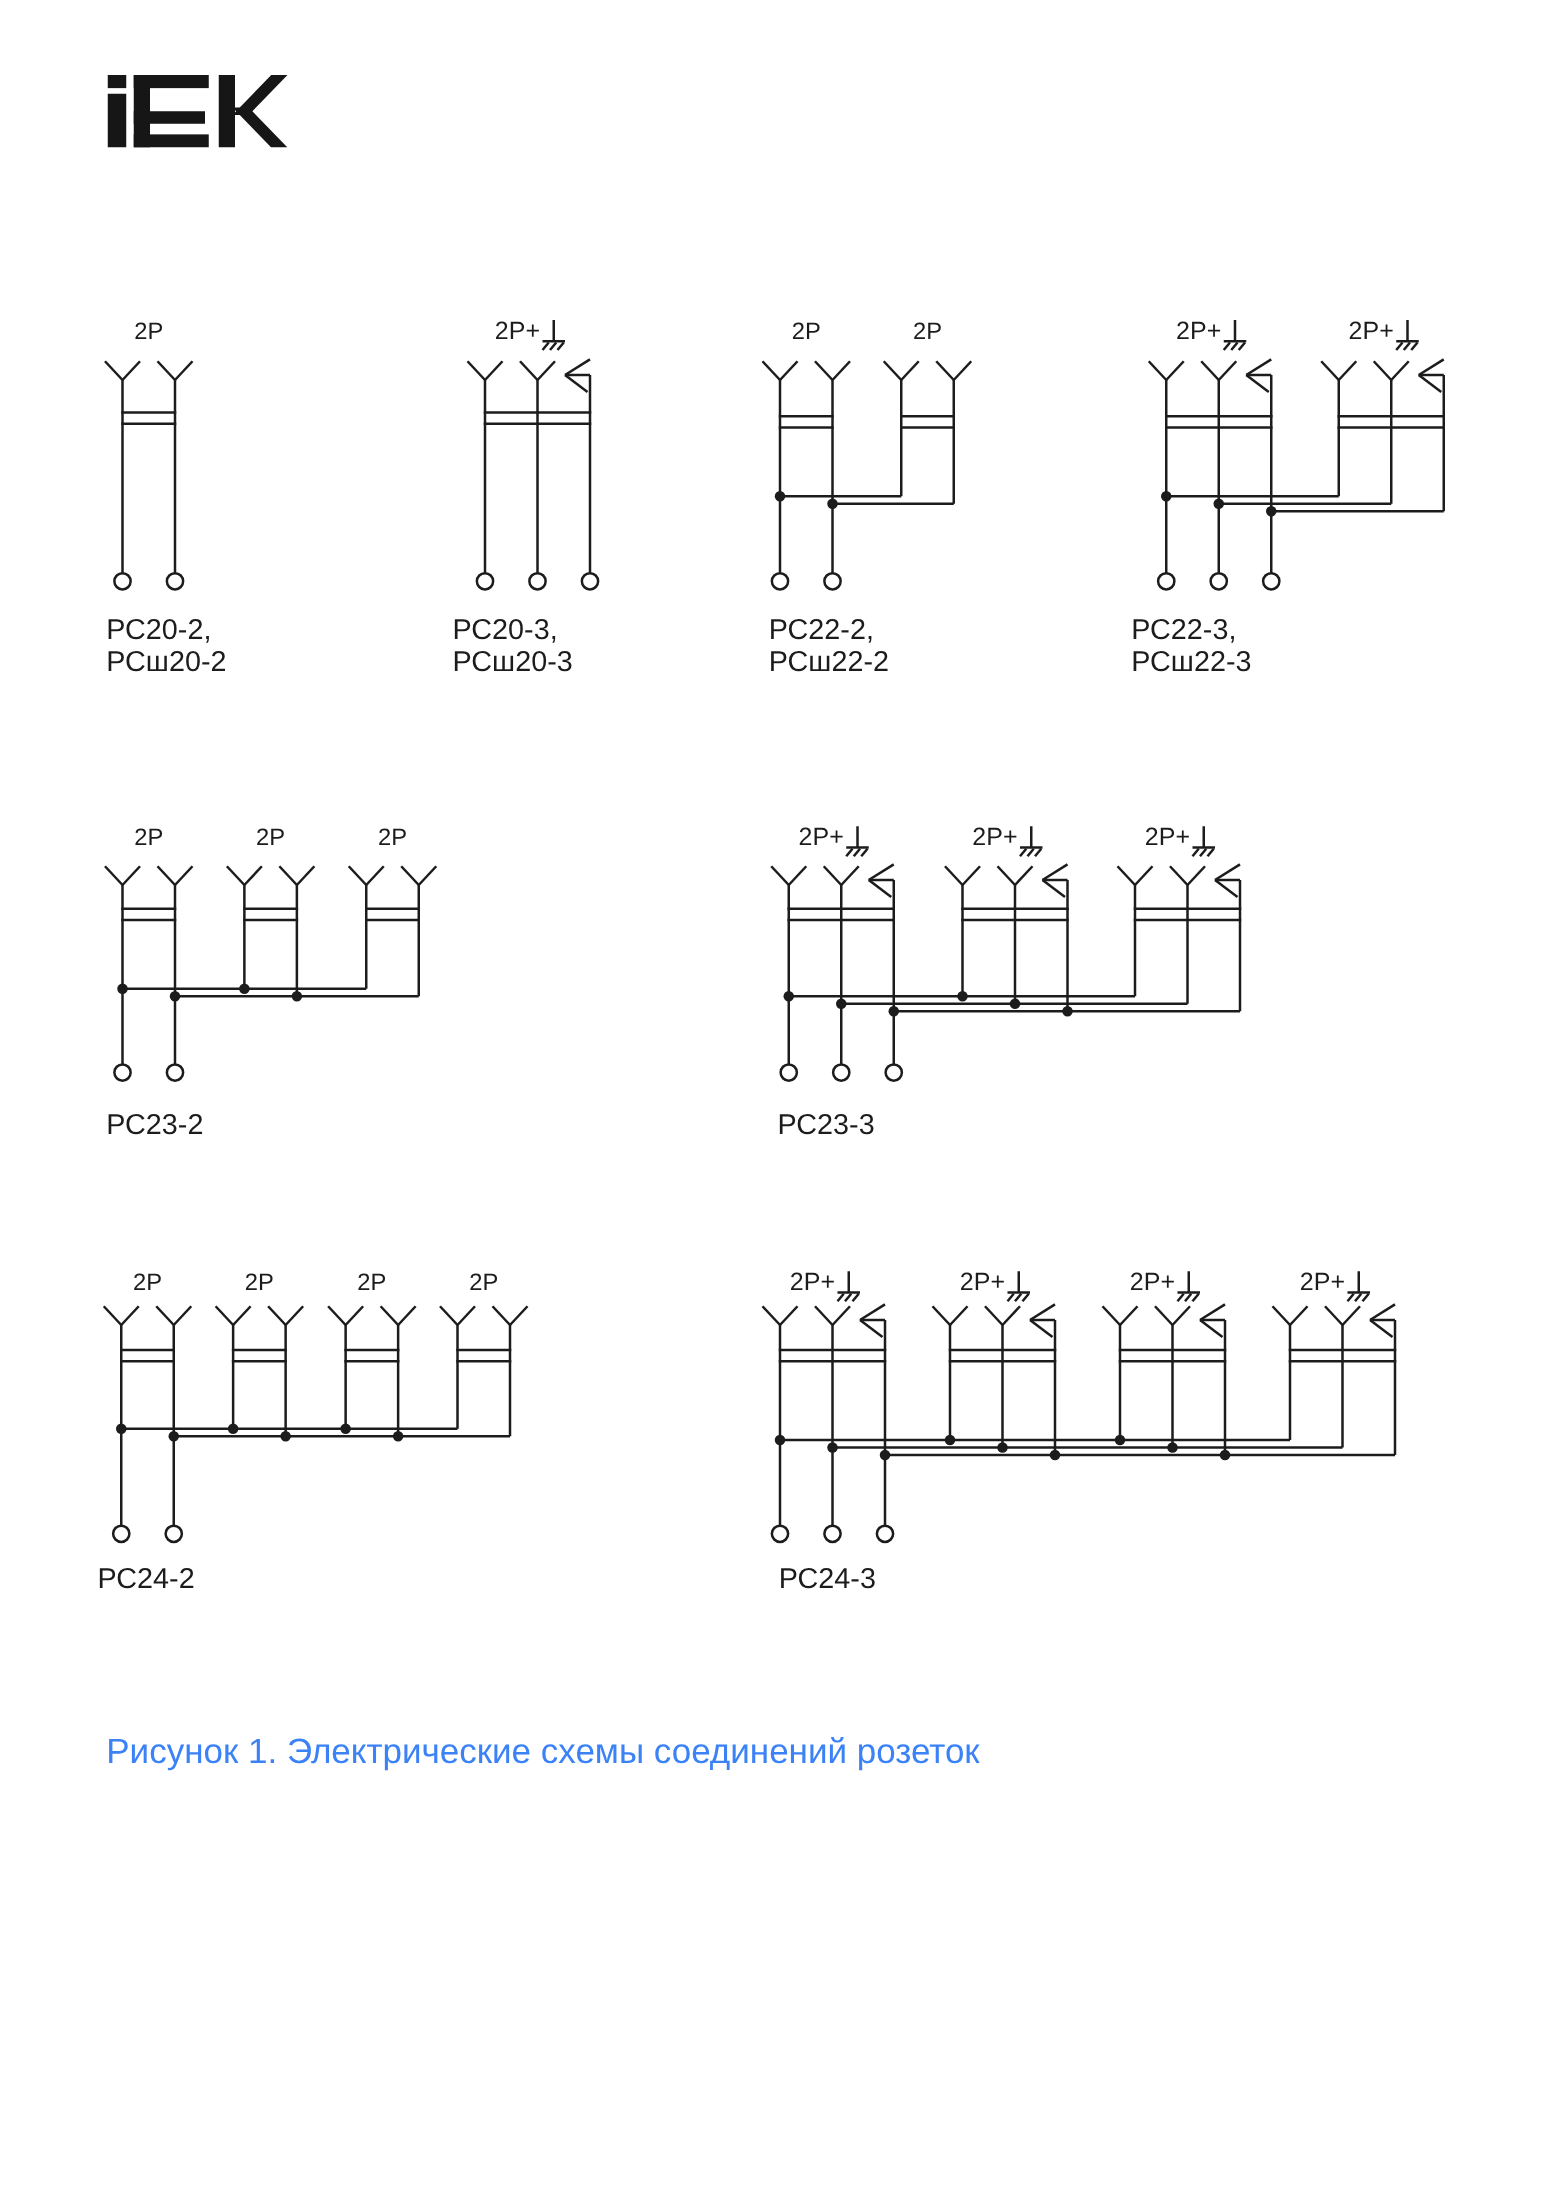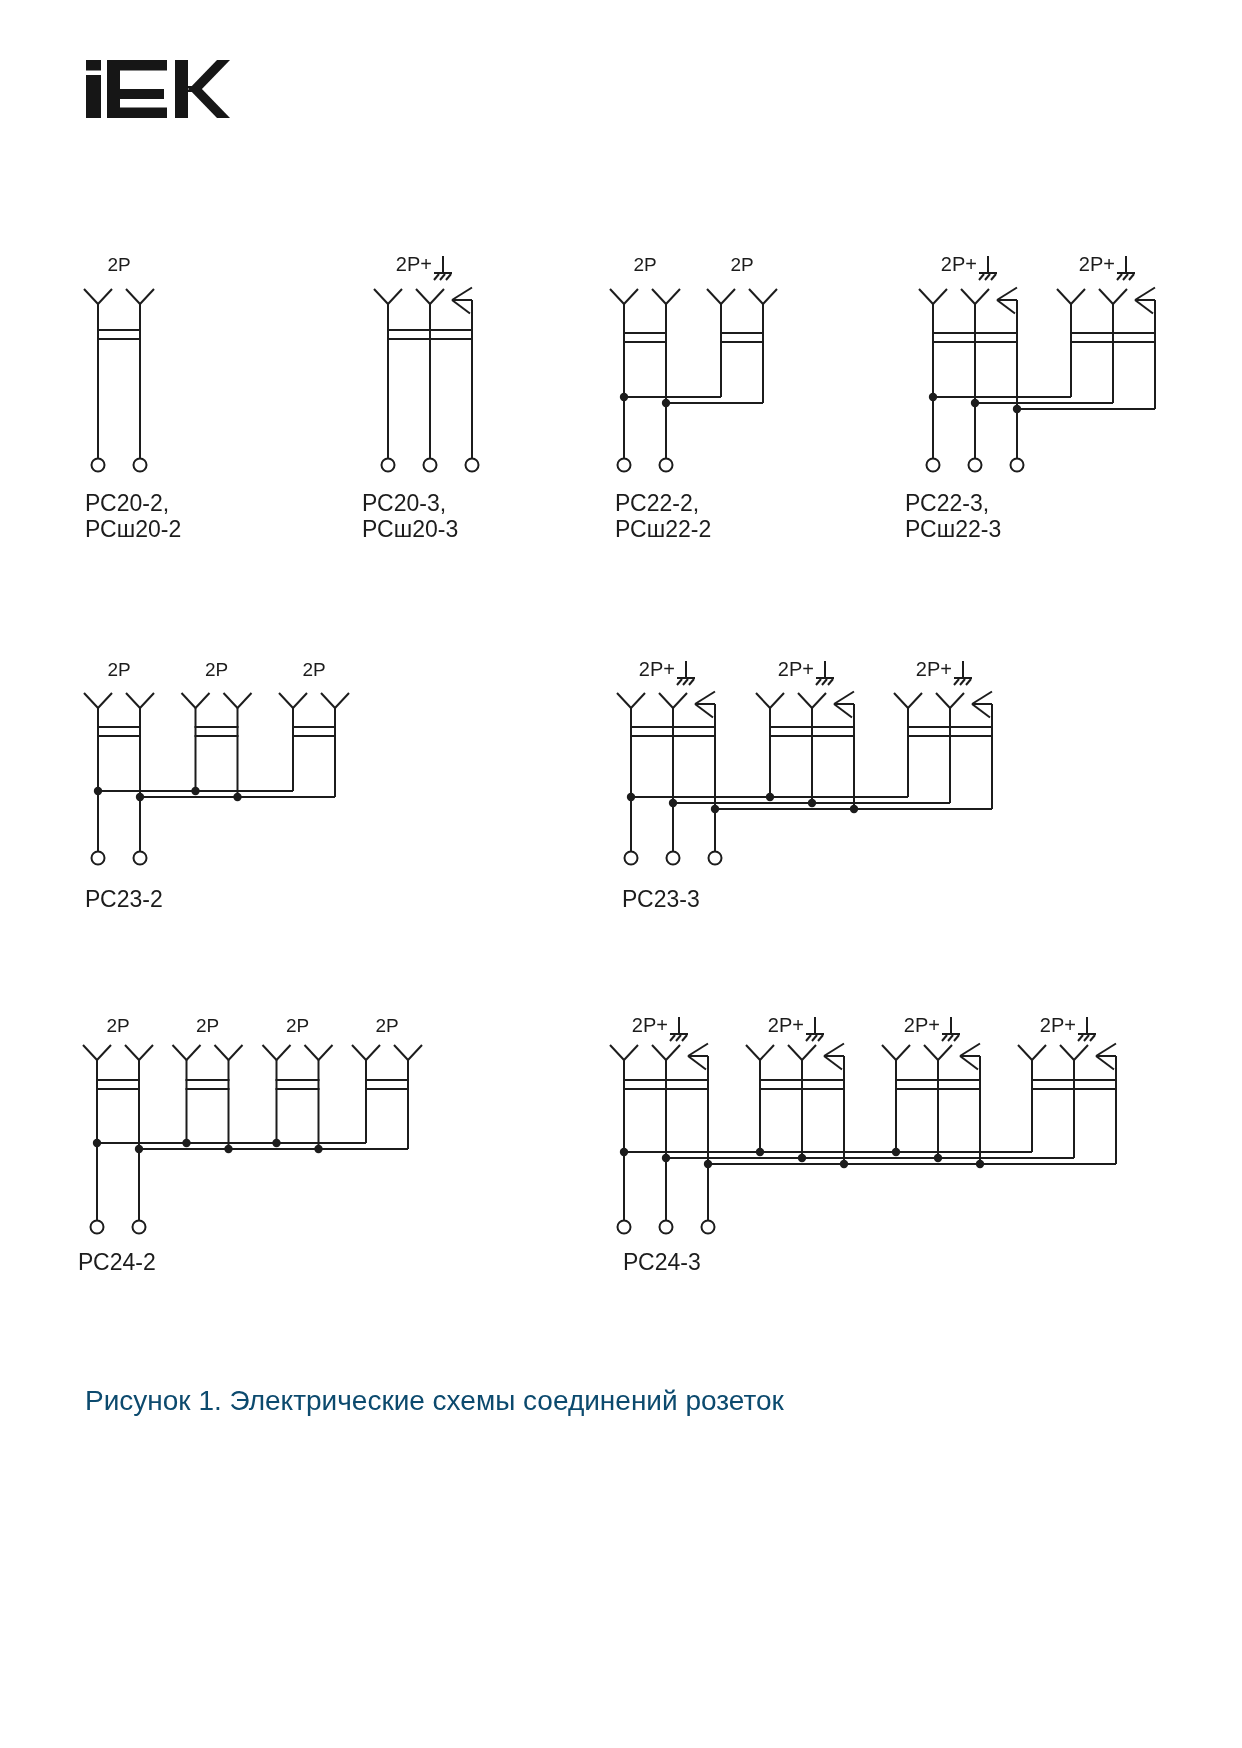--- a/index.html
+++ b/index.html
@@ -5,21 +5,21 @@
   html,body{margin:0;padding:0;}
   body{
     width:1242px;height:1748px;background:#ffffff;
     font-family:"Liberation Sans",sans-serif;position:relative;overflow:hidden;
   }
   .page{position:absolute;left:0;top:0;width:1078px;height:1748px;background:#ffffff;}
   .logo{position:absolute;left:86px;top:60px;width:144px;height:58px;}
   #diagram-canvas{position:absolute;left:0;top:0;width:1242px;height:1748px;}
   #diagram-canvas text{font-family:"Liberation Sans",sans-serif;}
   .caption{
-    position:absolute;left:85px;top:1385px;font-size:28px;color:#0c4a6e;
+    position:absolute;left:85px;top:1385px;font-size:28px;color:#3b82f6;
     letter-spacing:0px;white-space:nowrap;
   }
 </style>
 </head>
 <body>
 
 <div class="page">
 
   <svg class="logo" viewBox="0 0 144 58" role="img" aria-label="IEK">
     <g fill="#161616">

